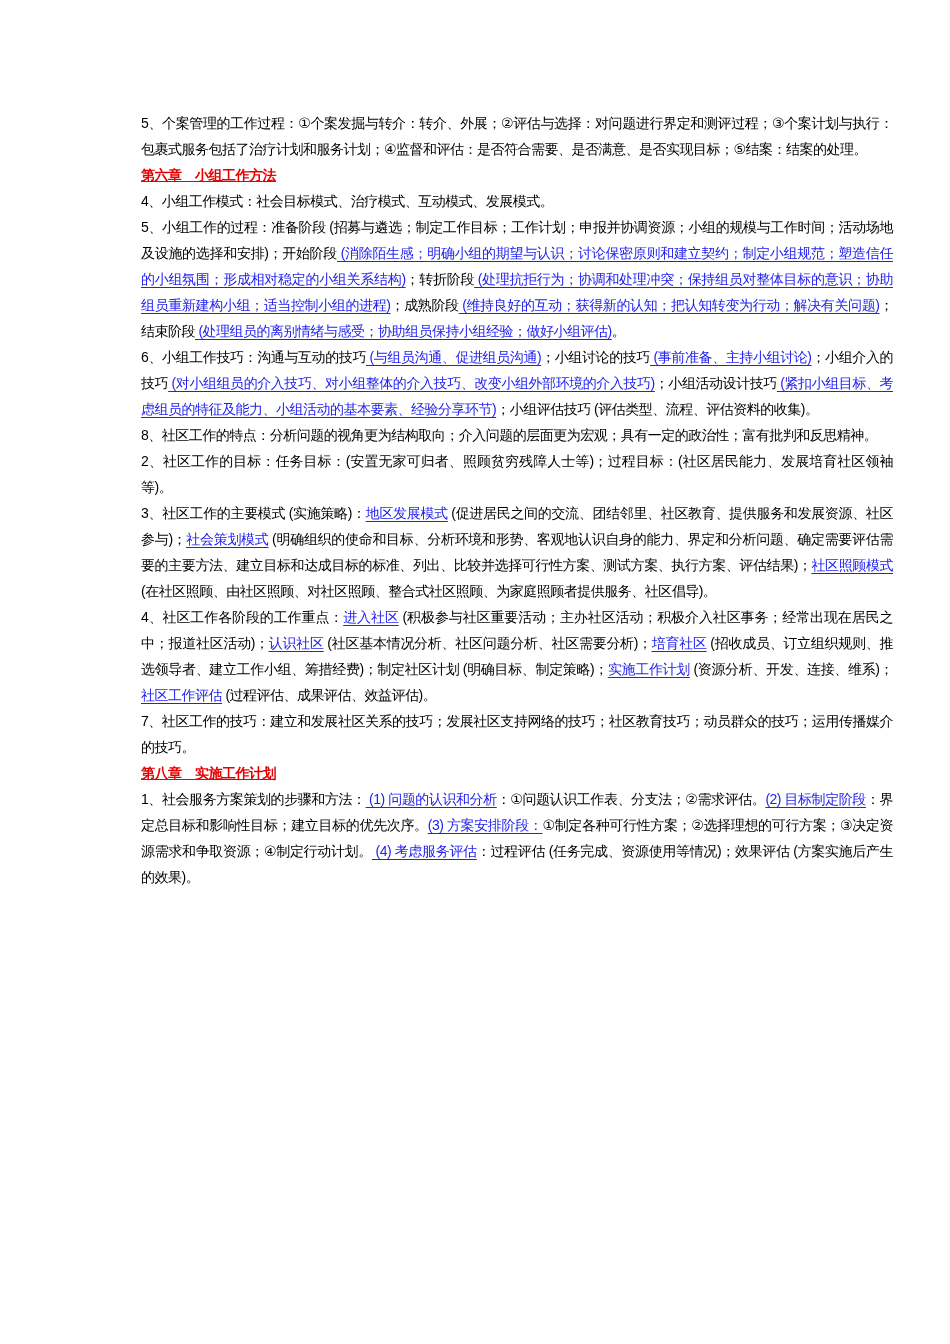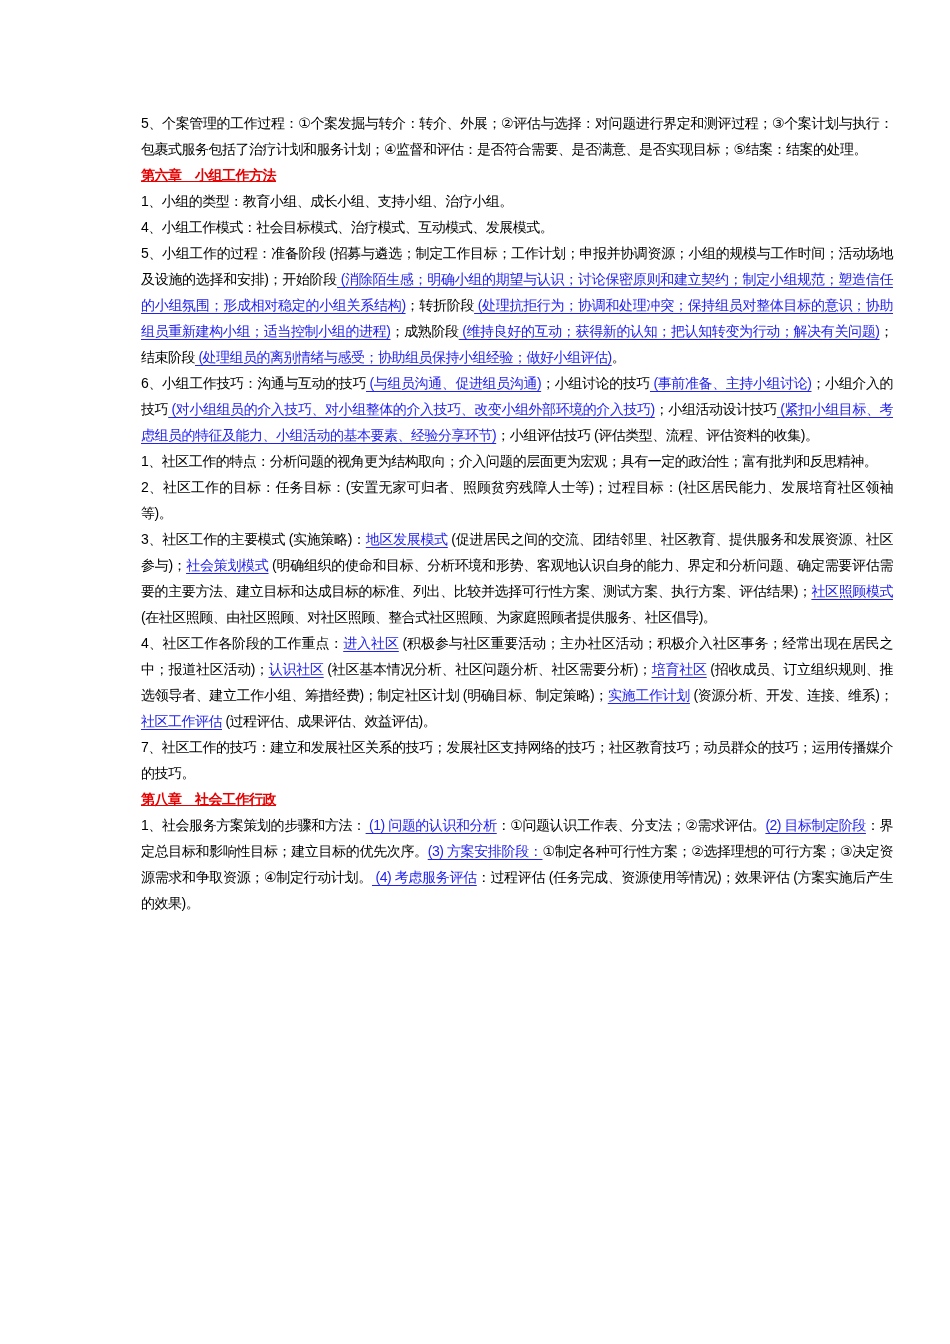--- a/index.html
+++ b/index.html
@@ -46,25 +46,24 @@
     text-decoration: underline;
   }
 </style>
 </head>
 <body>
 
 <div class="page" style="background: rgb(255, 255, 255);">
   <div class="content">
       <p><span class="run-n">5、个案管理的工作过程：①个案发掘与转介：转介、外展；②评估与选择：对问题进行界定和测评过程；③个案计划与执行：包裹式服务包括了治疗计划和服务计划；④监督和评估：是否符合需要、是否满意、是否实现目标；⑤结案：结案的处理。</span></p>
       <p><span class="run-h">第六章　小组工作方法</span></p>
-      <p><span class="run-n">1、小组的类型：教育小组、成长小组、支持小组、治疗小组。</span></p>
       <p><span class="run-n">4、小组工作模式：社会目标模式、治疗模式、互动模式、发展模式。</span></p>
       <p><span class="run-n">5、小组工作的过程：准备阶段 (招募与遴选；制定工作目标；工作计划；申报并协调资源；小组的规模与工作时间；活动场地及设施的选择和安排)；开始阶段</span><span class="run-b"> (消除陌生感；明确小组的期望与认识；讨论保密原则和建立契约；制定小组规范；塑造信任的小组氛围；形成相对稳定的小组关系结构)</span><span class="run-n">；转折阶段</span><span class="run-b"> (处理抗拒行为；协调和处理冲突；保持组员对整体目标的意识；协助组员重新建构小组；适当控制小组的进程)</span><span class="run-n">；成熟阶段</span><span class="run-b"> (维持良好的互动；获得新的认知；把认知转变为行动；解决有关问题)</span><span class="run-n">；结束阶段</span><span class="run-b"> (处理组员的离别情绪与感受；协助组员保持小组经验；做好小组评估)</span><span class="run-n">。</span></p>
       <p><span class="run-n">6、小组工作技巧：沟通与互动的技巧</span><span class="run-b"> (与组员沟通、促进组员沟通)</span><span class="run-n">；小组讨论的技巧</span><span class="run-b"> (事前准备、主持小组讨论)</span><span class="run-n">；小组介入的技巧</span><span class="run-b"> (对小组组员的介入技巧、对小组整体的介入技巧、改变小组外部环境的介入技巧)</span><span class="run-n">；小组活动设计技巧</span><span class="run-b"> (紧扣小组目标、考虑组员的特征及能力、小组活动的基本要素、经验分享环节)</span><span class="run-n">；小组评估技巧 (评估类型、流程、评估资料的收集)。</span></p>
-      <p><span class="run-n">1、社区工作的特点：分析问题的视角更为结构取向；介入问题的层面更为宏观；具有一定的政治性；富有批判和反思精神。</span></p>
+      <p><span class="run-n">8、社区工作的特点：分析问题的视角更为结构取向；介入问题的层面更为宏观；具有一定的政治性；富有批判和反思精神。</span></p>
       <p><span class="run-n">2、社区工作的目标：任务目标：(安置无家可归者、照顾贫穷残障人士等)；过程目标：(社区居民能力、发展培育社区领袖等)。</span></p>
       <p><span class="run-n">3、社区工作的主要模式 (实施策略)：</span><span class="run-b">地区发展模式</span><span class="run-n"> (促进居民之间的交流、团结邻里、社区教育、提供服务和发展资源、社区参与)；</span><span class="run-b">社会策划模式</span><span class="run-n"> (明确组织的使命和目标、分析环境和形势、客观地认识自身的能力、界定和分析问题、确定需要评估需要的主要方法、建立目标和达成目标的标准、列出、比较并选择可行性方案、测试方案、执行方案、评估结果)；</span><span class="run-b">社区照顾模式</span><span class="run-n"> (在社区照顾、由社区照顾、对社区照顾、整合式社区照顾、为家庭照顾者提供服务、社区倡导)。</span></p>
       <p><span class="run-n">4、社区工作各阶段的工作重点：</span><span class="run-b">进入社区</span><span class="run-n"> (积极参与社区重要活动；主办社区活动；积极介入社区事务；经常出现在居民之中；报道社区活动)；</span><span class="run-b">认识社区</span><span class="run-n"> (社区基本情况分析、社区问题分析、社区需要分析)；</span><span class="run-b">培育社区</span><span class="run-n"> (招收成员、订立组织规则、推选领导者、建立工作小组、筹措经费)；制定社区计划 (明确目标、制定策略)；</span><span class="run-b">实施工作计划</span><span class="run-n"> (资源分析、开发、连接、维系)；</span><span class="run-b">社区工作评估</span><span class="run-n"> (过程评估、成果评估、效益评估)。</span></p>
       <p><span class="run-n">7、社区工作的技巧：建立和发展社区关系的技巧；发展社区支持网络的技巧；社区教育技巧；动员群众的技巧；运用传播媒介的技巧。</span></p>
-      <p><span class="run-h">第八章　社会工作行政</span></p>
+      <p><span class="run-h">第八章　实施工作计划</span></p>
       <p><span class="run-n">1、社会服务方案策划的步骤和方法：</span><span class="run-b"> (1) 问题的认识和分析</span><span class="run-n">：①问题认识工作表、分支法；②需求评估。</span><span class="run-b">(2) 目标制定阶段</span><span class="run-n">：界定总目标和影响性目标；建立目标的优先次序。</span><span class="run-b">(3) 方案安排阶段：</span><span class="run-n">①制定各种可行性方案；②选择理想的可行方案；③决定资源需求和争取资源；④制定行动计划。</span><span class="run-b"> (4) 考虑服务评估</span><span class="run-n">：过程评估 (任务完成、资源使用等情况)；效果评估 (方案实施后产生的效果)。</span></p>
     </div>
 </div>
 
 </body></html>

